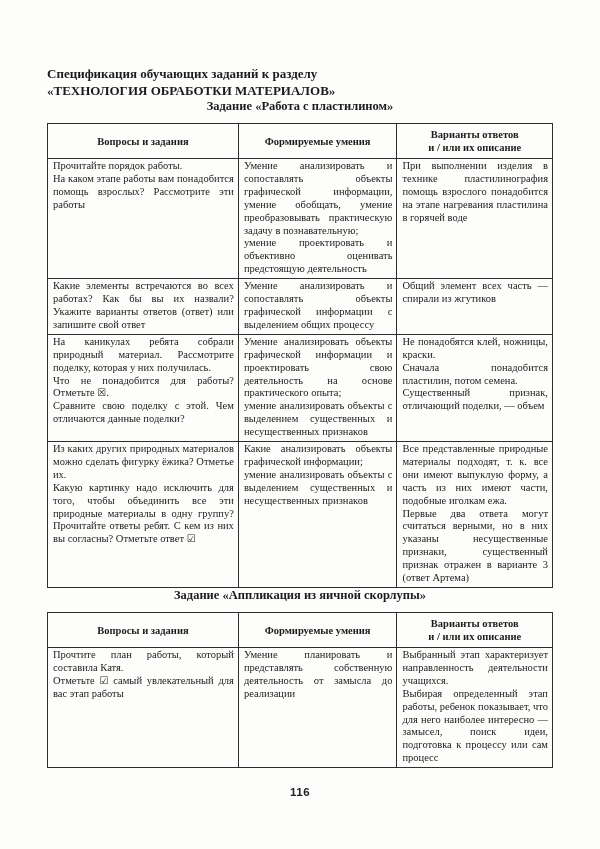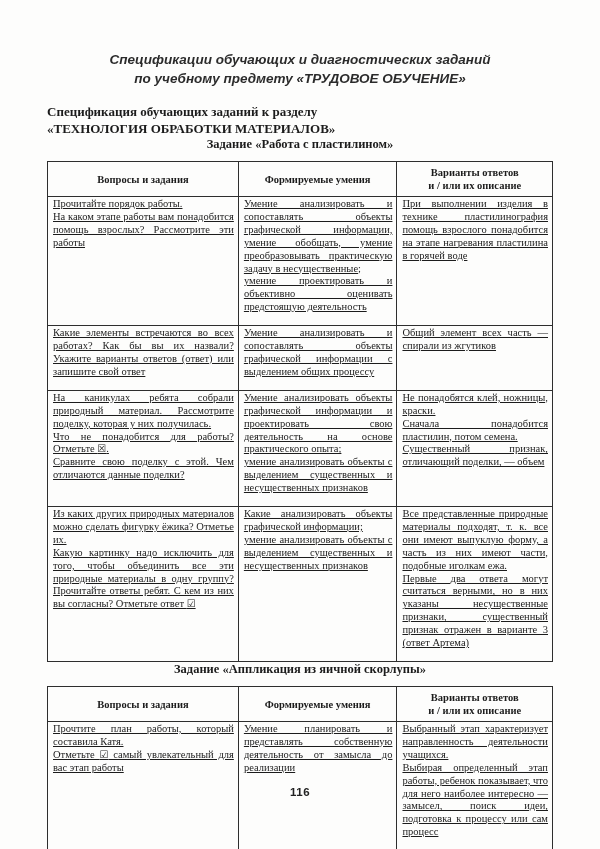--- a/index.html
+++ b/index.html
@@ -50,23 +50,22 @@
     font-weight: 700;
     text-align: center;
     vertical-align: middle;
     padding: 4px 3px;
   }
   table.spec td {
     font-size: 10.5px;
     line-height: 12.9px;
     text-align: justify;
     vertical-align: top;
-    padding: 1px 4px 11px 5px;
+    padding: 1px 4px 2px 5px;
     hyphens: auto;
-    text-decoration: underline;
   }
   col.col-q { width: 37.8%; }
   col.col-s { width: 31.4%; }
   col.col-a { width: 30.8%; }
   .para { margin: 0; }
   .cb { font-family: "DejaVu Sans", sans-serif; font-size: 10px; }
 
   .page-number {
     position: absolute;
     left: 0; right: 0;
@@ -77,24 +76,20 @@
     font-size: 11.5px;
     letter-spacing: 0.5px;
     color: #222;
   }
 </style>
 </head>
 <body>
 
 <div class="content">
 
-  <div class="doc-title">
-    <div>Спецификации обучающих и диагностических заданий</div>
-    <div>по учебному предмету «ТРУДОВОЕ ОБУЧЕНИЕ»</div>
-  </div>
 
   <div class="doc-subtitle">
     <div>Спецификация обучающих заданий к разделу</div>
     <div>«ТЕХНОЛОГИЯ ОБРАБОТКИ МАТЕРИАЛОВ»</div>
   </div>
 
   <div class="section-heading">Задание «Работа с пластилином»</div>
   <table class="spec">
       <colgroup>
         <col class="col-q">
@@ -115,21 +110,21 @@
           </th>
         </tr>
       </thead>
       <tbody>
         <tr>
           <td>
             <div class="para">Прочитайте порядок работы.</div>
             <div class="para">На каком этапе работы вам понадобится помощь взрослых? Рассмотрите эти работы</div>
           </td>
           <td>
-            <div class="para">Умение анализировать и сопоставлять объекты графической информации, умение обобщать, умение преобразовывать практическую задачу в несущественные;</div>
+            <div class="para">Умение анализировать и сопоставлять объекты графической информации, умение обобщать, умение преобразовывать практическую задачу в познавательную;</div>
             <div class="para">умение проектировать и объективно оценивать предстоящую деятельность</div>
           </td>
           <td>
             <div class="para">При выполнении изделия в технике пластилинография помощь взрослого понадобится на этапе нагревания пластилина в горячей воде</div>
           </td>
         </tr>
         <tr>
           <td>
             <div class="para">Какие элементы встречаются во всех работах? Как бы вы их назвали? Укажите варианты ответов (ответ) или запишите свой ответ</div>
           </td>

